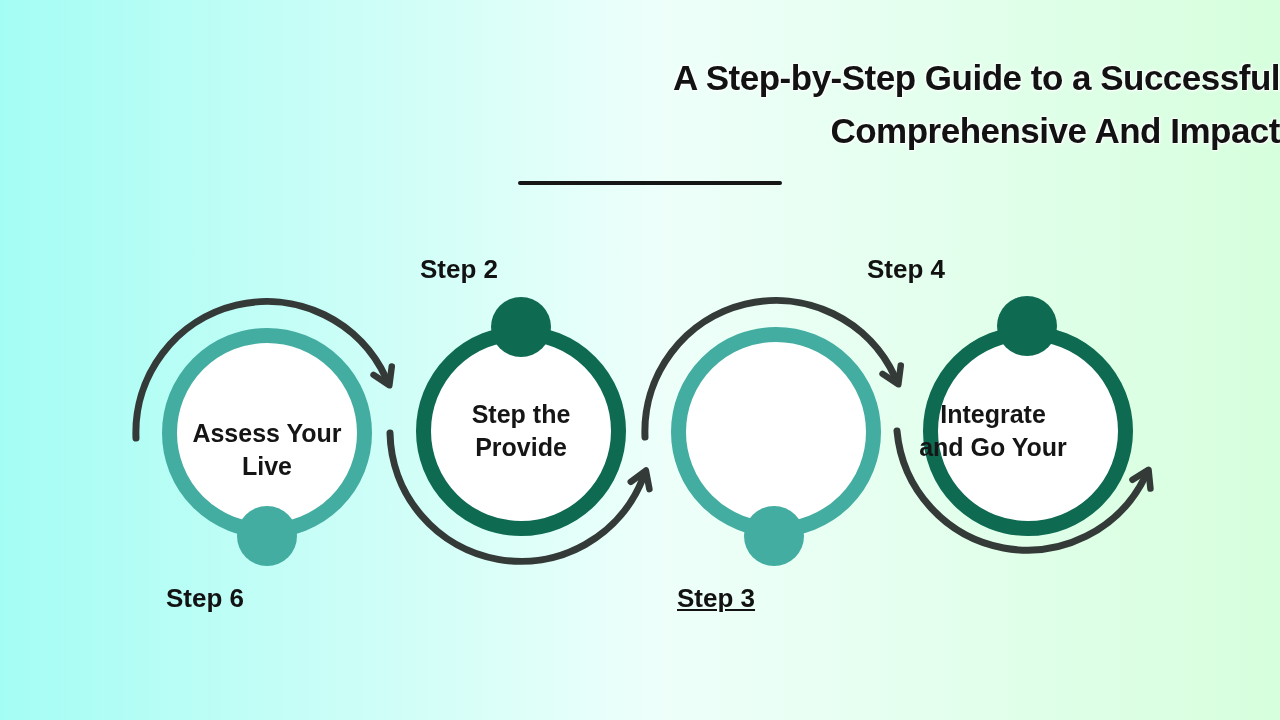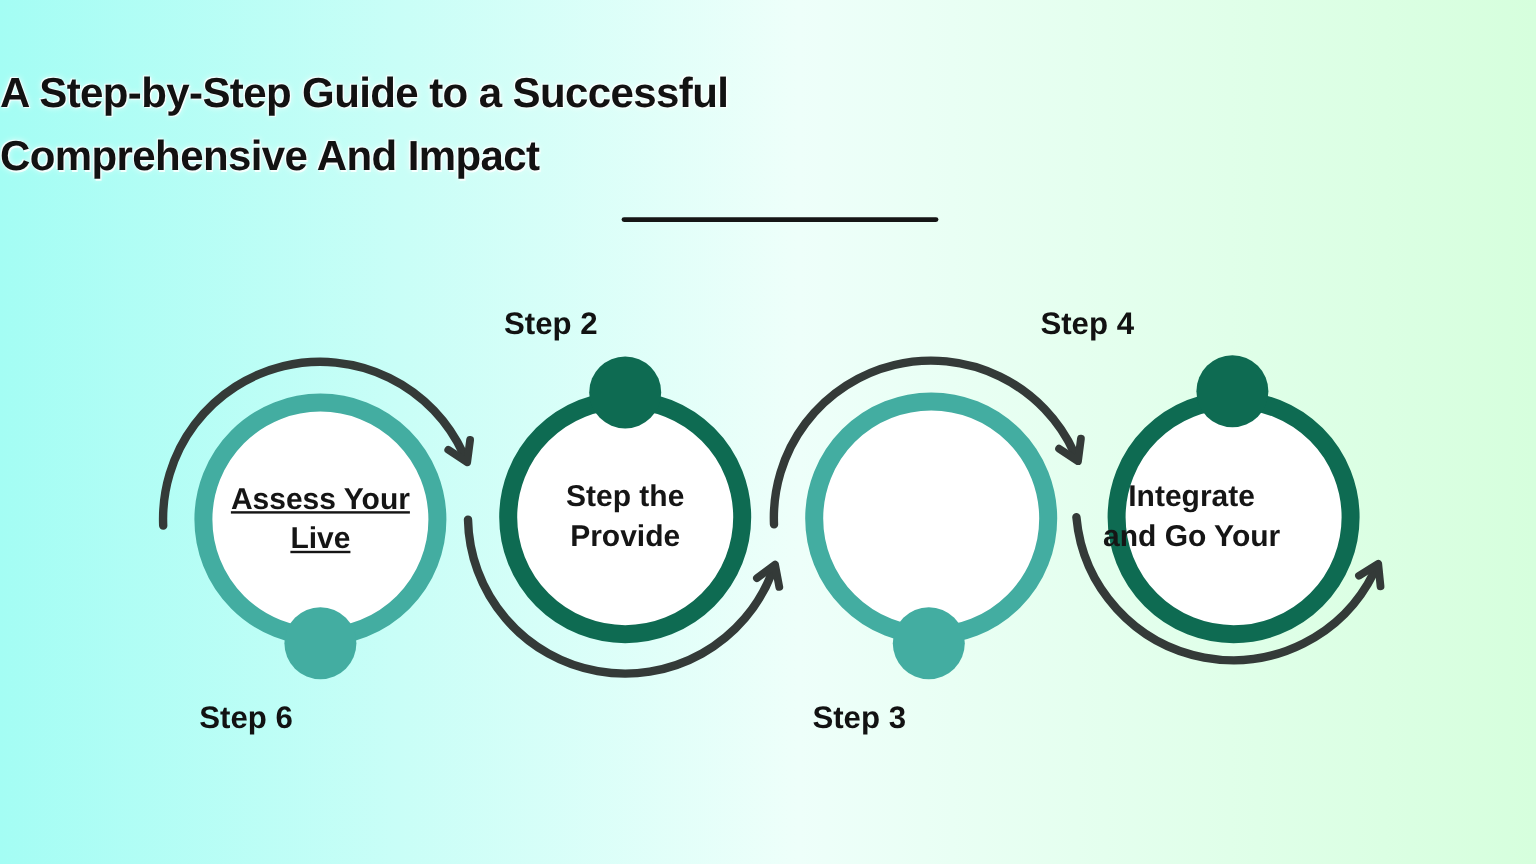--- a/index.html
+++ b/index.html
@@ -3,46 +3,46 @@
 <meta charset="utf-8">
 <style>
   html,body { margin:0; padding:0; }
   .canvas {
     position:relative; width:1280px; height:720px; overflow:hidden;
     background:linear-gradient(90deg,#a4fdf4 0%,#eefffa 52%,#d6ffdd 100%);
     font-family:"Liberation Sans", sans-serif;
   }
   .title {
     position:absolute; top:51px; left:0; width:1280px;
-    text-align:left; font-size:35px; line-height:53px; font-weight:800;
+    text-align:right; font-size:35px; line-height:53px; font-weight:800;
     color:#121212; letter-spacing:-0.5px;
     text-shadow:0 0 5px rgba(255,255,255,0.95), 1px 1px 0 rgba(255,255,255,0.8), -1px -1px 0 rgba(255,255,255,0.8);
   }
   .title-underline {
     position:absolute; left:518px; top:181px; width:264px; height:4px;
     background:#161616; border-radius:2px;
   }
   .shapes { position:absolute; left:0; top:0; }
   .circle-text {
     position:absolute; width:200px; height:200px;
     display:flex; flex-direction:column; align-items:center; justify-content:center;
     text-align:center; font-size:25px; line-height:33px; font-weight:600; color:#151515;
   }
   .circle-text.small { font-size:24px; }
   .step-label {
     position:absolute; width:200px; 
     font-size:26px; font-weight:800; color:#121212;
   }
-  .pos-c1 { left:167px; top:333px;text-decoration:underline; }
+  .pos-c1 { left:167px; top:350px; }
   .pos-c2 { left:421px; top:331px; }
   .pos-c3 { left:676px; top:332px; }
   .pos-c4 { left:893px; top:331px; }
   .pos-l1 { left:166px; top:583px; }
   .pos-l2 { left:420px; top:254px; }
-  .pos-l3 { left:677px; top:583px; }
+  .pos-l3 { left:677px; top:583px;text-decoration:underline; }
   .pos-l4 { left:867px; top:254px; }
 </style>
 </head>
 <body>
 
 <div class="canvas">
 
   <div class="title">
     <div>A Step-by-Step Guide to a Successful</div>
     <div>Comprehensive And Impact</div>

